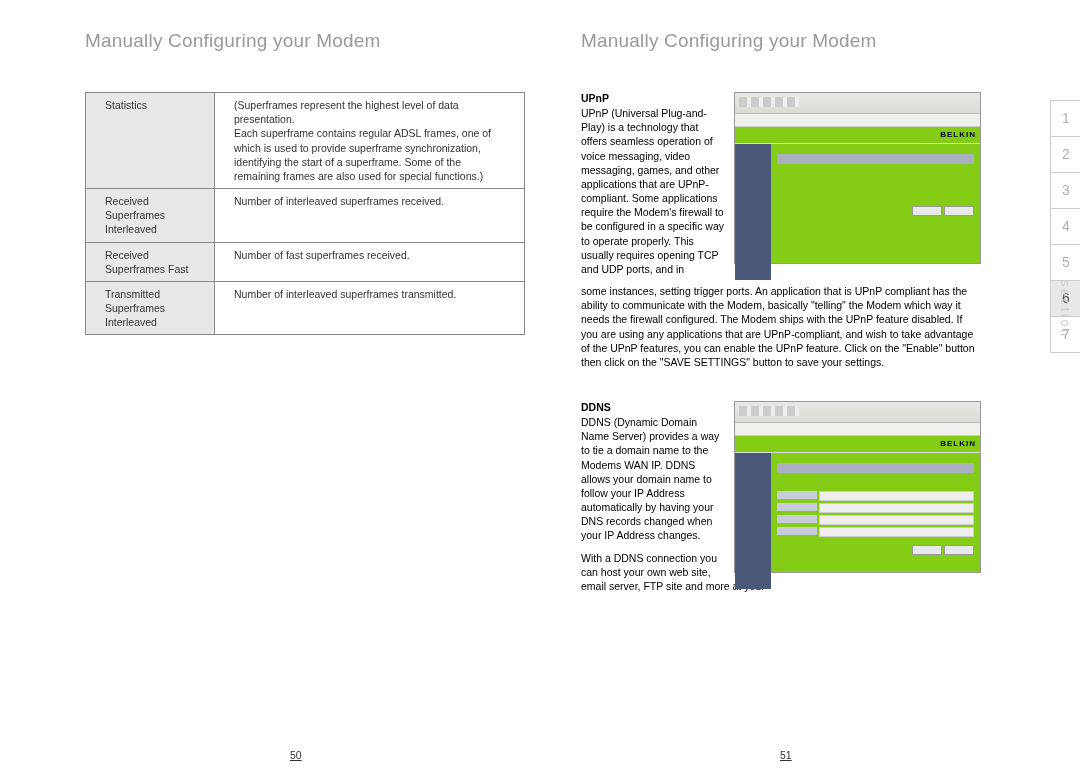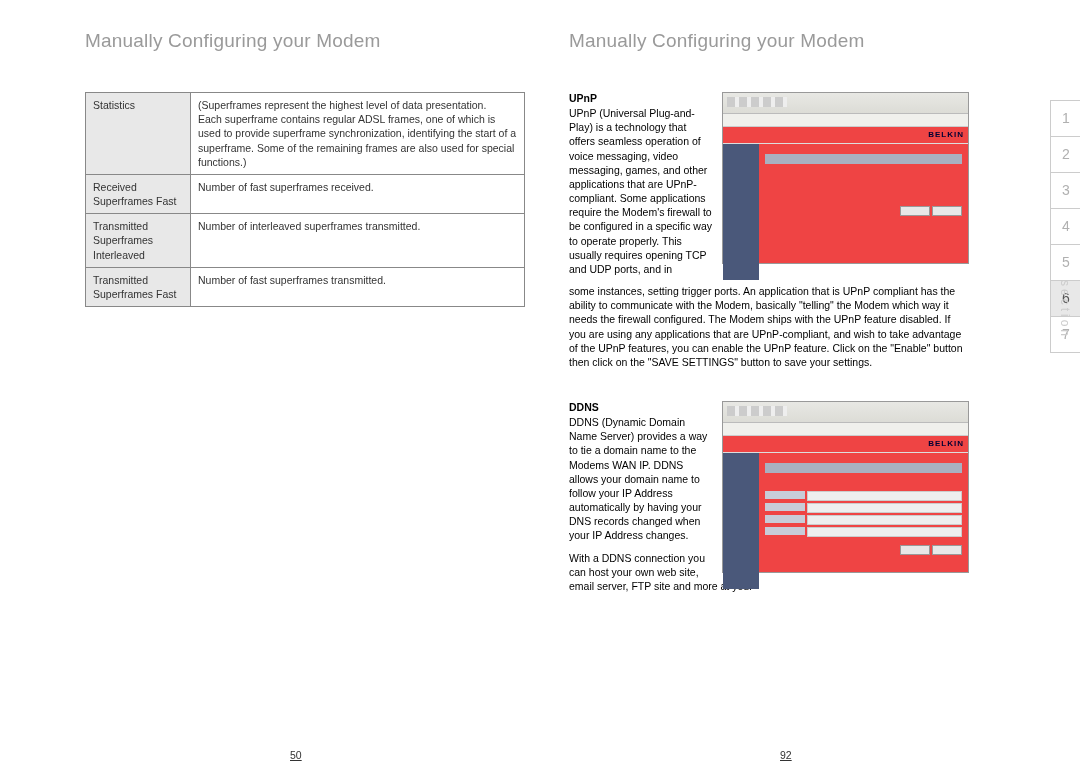--- a/index.html
+++ b/index.html
@@ -8,21 +8,21 @@
     font-family: Arial, Helvetica, sans-serif;
     background: #fff;
     width: 1080px;
     height: 771px;
     overflow: hidden;
     position: relative;
   }
   .page {
     display: flex;
     padding: 30px 20px 0 85px;
-    gap: 44px;
+    gap: 56px;
   }
   .col {
     flex: 0 0 440px;
   }
   .col-right {
     flex: 0 0 400px;
   }
   h1 {
     font-size: 19px;
     font-weight: 400;
@@ -32,21 +32,21 @@
     font-family: "Helvetica Neue", Arial, sans-serif;
   }
   table {
     width: 100%;
     border-collapse: collapse;
     font-size: 10.5px;
     color: #333;
   }
   td {
     border: 1px solid #888;
-    padding: 5px 7px;
+    padding: 5px 19px;
     vertical-align: top;
     line-height: 1.35;
   }
   td:first-child {
     width: 90px;
     background: #e8e8e8;
   }
   .section-heading {
     font-size: 10.5px;
     font-weight: bold;
@@ -59,21 +59,21 @@
   }
   .para-block {
     overflow: hidden;
     margin-bottom: 24px;
   }
   .thumb {
     float: right;
     width: 245px;
     height: 170px;
     border: 1px solid #999;
-    background: #ef4444;
+    background: #84cc16;
     margin-left: 10px;
     position: relative;
   }
   .thumb-toolbar {
     height: 20px;
     background: linear-gradient(#e8e8e4, #dcdcd6);
     border-bottom: 1px solid #bbb;
     position: relative;
   }
   .thumb-toolbar::before {
@@ -184,30 +184,30 @@
   <div class="col">
     <h1>Manually Configuring your Modem</h1>
     <table>
       <tbody>
           <tr>
             <td>Statistics</td>
             <td style="white-space:pre-line">(Superframes represent the highest level of data presentation.
 Each superframe contains regular ADSL frames, one of which is used to provide superframe synchronization, identifying the start of a superframe. Some of the remaining frames are also used for special functions.)</td>
           </tr>
       <tr>
+            <td>Received Superframes Interleaved</td>
+            <td>Number of interleaved superframes received.</td>
+          </tr>
+      <tr>
             <td>Received Superframes Fast</td>
             <td>Number of fast superframes received.</td>
           </tr>
       <tr>
             <td>Transmitted Superframes Interleaved</td>
             <td>Number of interleaved superframes transmitted.</td>
-          </tr>
-      <tr>
-            <td>Transmitted Superframes Fast</td>
-            <td>Number of fast superframes transmitted.</td>
           </tr>
     </tbody>
       </table>
   </div>
 
   <div class="col-right">
     <h1>Manually Configuring your Modem</h1>
 
     <div class="para-block">
       <div class="thumb">
@@ -259,21 +259,21 @@
         </div>
       </div>
       <p class="section-heading">DDNS</p>
       <p class="body-text">DDNS (Dynamic Domain Name Server) provides a way to tie a domain name to the Modems WAN IP. DDNS allows your domain name to follow your IP Address automatically by having your DNS records changed when your IP Address changes.</p>
       <p class="body-text">With a DDNS connection you can host your own web site, email server, FTP site and more at your</p>
     </div>
   </div>
 </div>
 
 <div class="page-num left">50</div>
-<div class="page-num right">92</div>
+<div class="page-num right">51</div>
 
 <div class="section-tabs">
   <div class="tab">1</div>
   <div class="tab">2</div>
   <div class="tab">3</div>
   <div class="tab">4</div>
   <div class="tab">5</div>
   <div class="tab active">6</div>
   <div class="tab">7</div>
 </div>

